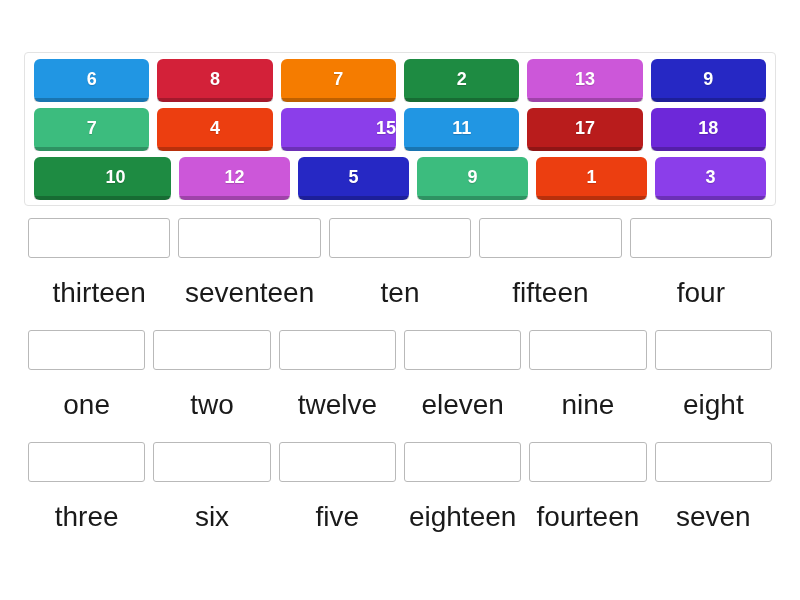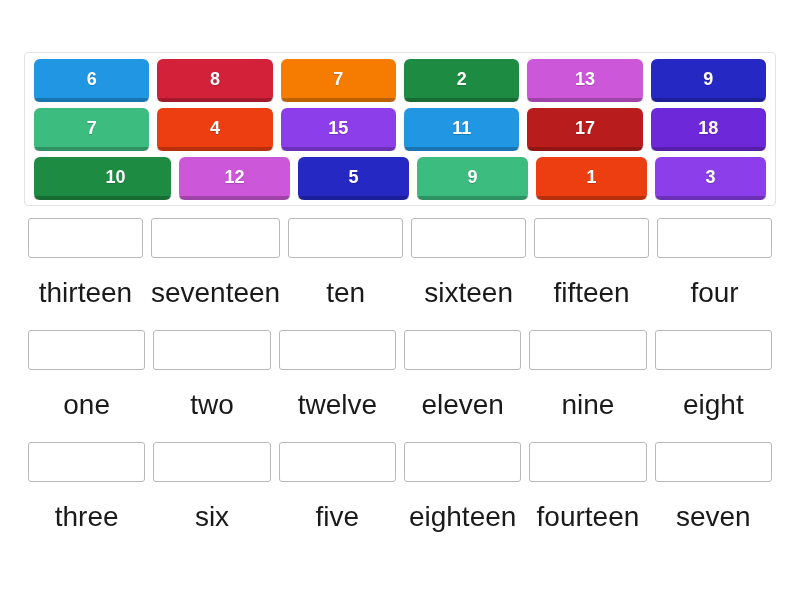--- a/index.html
+++ b/index.html
@@ -140,21 +140,21 @@
           <span class="tile-label">9</span>
         </div>
       </div>
       <div class="tile-row">
         <div class="tile" style="background: rgb(60, 188, 126);">
           <span class="tile-label">7</span>
         </div>
         <div class="tile" style="background: rgb(236, 62, 16);">
           <span class="tile-label">4</span>
         </div>
-        <div class="tile" style="background: rgb(139, 62, 234);">
+        <div class="tile" style="background: rgb(139, 62, 234); justify-content: flex-end;">
           <span class="tile-label">15</span>
         </div>
         <div class="tile" style="background: rgb(33, 150, 227);">
           <span class="tile-label">11</span>
         </div>
         <div class="tile" style="background: #b91c1c;">
           <span class="tile-label">17</span>
         </div>
         <div class="tile" style="background: #6d28d9; text-align: center;">
           <span class="tile-label">18</span>
@@ -191,24 +191,20 @@
         <div class="answer-cell">
           <div class="dropzone"></div>
           <div class="answer-word">seventeen</div>
         </div>
         <div class="answer-cell">
           <div class="dropzone"></div>
           <div class="answer-word">ten</div>
         </div>
         <div class="answer-cell">
           <div class="dropzone"></div>
-          <div class="answer-word">sixteen</div>
-        </div>
-        <div class="answer-cell">
-          <div class="dropzone"></div>
           <div class="answer-word">fifteen</div>
         </div>
         <div class="answer-cell">
           <div class="dropzone"></div>
           <div class="answer-word">four</div>
         </div>
       </div>
       <div class="answer-row">
         <div class="answer-cell">
           <div class="dropzone"></div>

